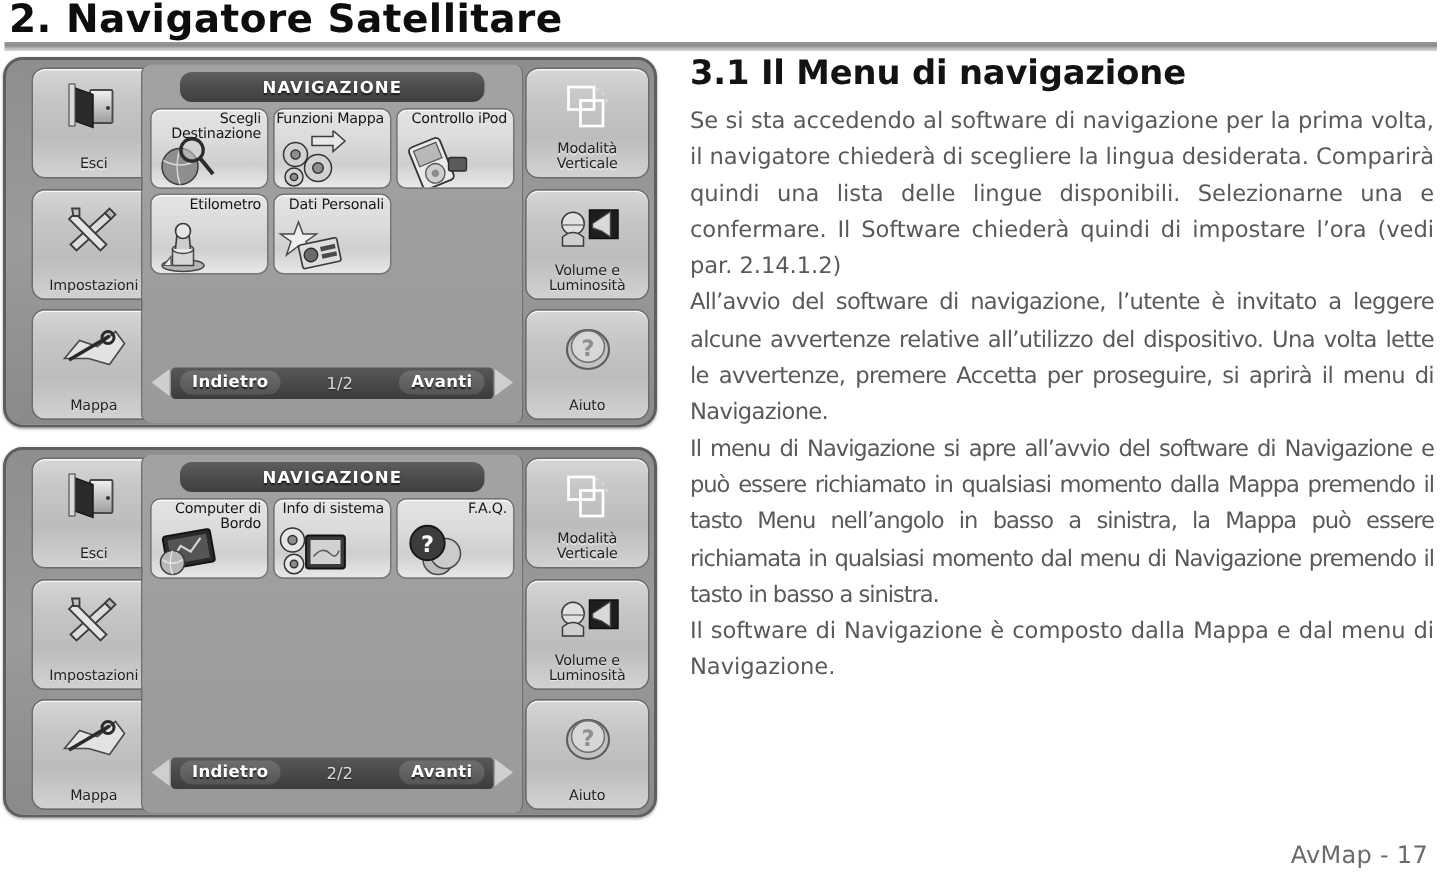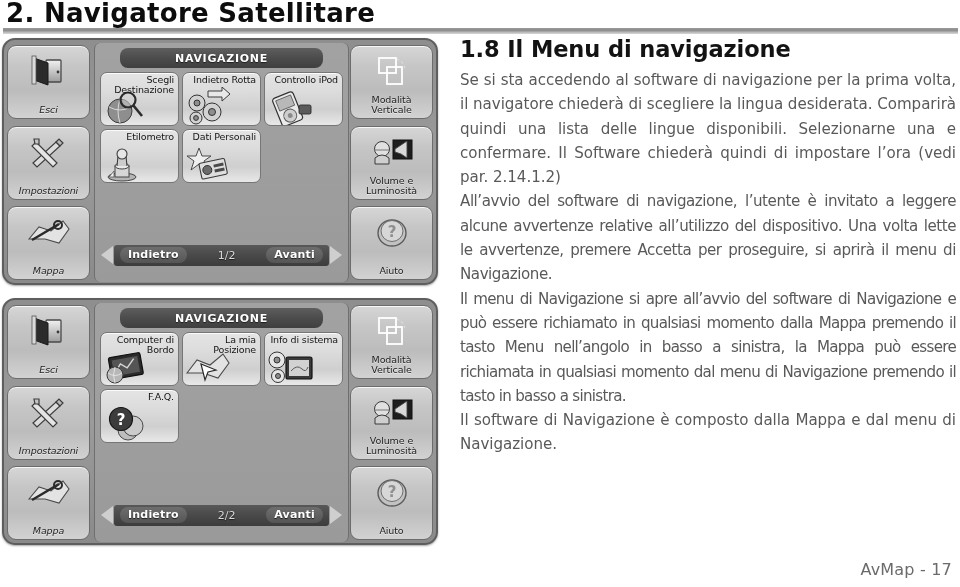--- a/index.html
+++ b/index.html
@@ -63,21 +63,21 @@
     position: absolute;
     top: 3px;
     width: 83px;
     height: 239px;
     display: flex;
     flex-direction: column;
     justify-content: space-between;
     padding: 2px 0;
     box-sizing: border-box;
   }
-  .side-rail.left  { left: 3px; font-style: italic; }
+  .side-rail.left  { left: 17px; }
   .side-rail.right { right: 3px; }
 
   .rail-btn {
     position: relative;
     height: 74px;
     border-radius: 9px;
     background: linear-gradient(to bottom, #d6d6d6 0%, #c6c6c6 28%, #bcbcbc 62%, #d2d2d2 100%);
     border: 1.5px solid #6c6c6c;
     box-sizing: border-box;
     display: flex;
@@ -349,21 +349,21 @@
             <circle cx="18" cy="24" r="12" fill="#8e8e8e" stroke="#3c3c3c" stroke-width="1"></circle>
             <path d="M7 20 Q18 26 29 20 M18 12 Q14 24 18 36" stroke="#d8d8d8" stroke-width="1" fill="none"></path>
             <circle cx="26" cy="13" r="7.5" fill="none" stroke="#2c2c2c" stroke-width="2.2"></circle>
             <circle cx="26" cy="13" r="6" fill="#cfcfcf" opacity="0.55"></circle>
             <line x1="31" y1="18" x2="40" y2="29" stroke="#2c2c2c" stroke-width="2.6"></line>
           </svg>
         </span>
       </div>
 
       <div class="tile">
-        <span class="tile-label">Indietro Rotta</span>
+        <span class="tile-label">Funzioni Mappa</span>
         <span class="tile-icon">
           <svg width="50" height="38" viewBox="0 0 50 38">
             <path d="M24 4 L38 4 L38 0 L46 7 L38 14 L38 10 L24 10 Z" fill="#e8e8e8" stroke="#3c3c3c" stroke-width="1"></path>
             <g fill="#d2d2d2" stroke="#333" stroke-width="1">
               <circle cx="13" cy="16" r="8"></circle>
                 <circle cx="13" cy="16" r="3" fill="#8e8e8e"></circle>
               <circle cx="28" cy="25" r="9"></circle>
                 <circle cx="28" cy="25" r="3.5" fill="#8e8e8e"></circle>
               <circle cx="12" cy="31" r="6"></circle>
                 <circle cx="12" cy="31" r="2.4" fill="#8e8e8e"></circle>
@@ -533,30 +533,20 @@
               <rect x="8" y="8" width="32" height="22" rx="2" fill="#2a2a2a" stroke="#111" stroke-width="1.2"></rect>
               <rect x="11" y="11" width="26" height="16" fill="#555555"></rect>
               <path d="M13 23 L19 16 L25 21 L33 13" stroke="#d8d8d8" stroke-width="1.4" fill="none"></path>
             </g>
             <circle cx="13" cy="28" r="8" fill="#b7b7b7" stroke="#3a3a3a" stroke-width="1"></circle>
             <path d="M6 26 Q13 31 20 26 M13 20 Q10 28 13 36" stroke="#e6e6e6" stroke-width="0.9" fill="none"></path>
           </svg>
         </span>
       </div>
 
-      <div class="tile">
-        <span class="tile-label">La mia
-Posizione</span>
-        <span class="tile-icon">
-          <svg width="50" height="38" viewBox="0 0 50 38">
-            <path d="M3 26 L13 13 L26 18 L39 7 L45 16 L34 31 L19 26 Z" fill="#e3e3e3" stroke="#4a4a4a" stroke-width="1.1"></path>
-            <path d="M17 17 L21 33 L24 25 L32 23 Z" fill="#ffffff" stroke="#2c2c2c" stroke-width="1.2"></path>
-          </svg>
-        </span>
-      </div>
 
       <div class="tile">
         <span class="tile-label">Info di sistema</span>
         <span class="tile-icon">
           <svg width="50" height="38" viewBox="0 0 50 38">
             <rect x="20" y="10" width="26" height="22" rx="2" fill="#3a3a3a" stroke="#111" stroke-width="1.2"></rect>
             <rect x="23" y="13" width="20" height="16" fill="#d2d2d2"></rect>
             <path d="M25 24 Q31 17 36 22 Q40 26 42 20" stroke="#5a5a5a" stroke-width="1" fill="none"></path>
             <g fill="#e6e6e6" stroke="#333" stroke-width="1">
               <circle cx="11" cy="13" r="8"></circle>
@@ -633,20 +623,20 @@
           <ellipse cx="23" cy="15" rx="11" ry="10.5" fill="#d7d7d7" stroke="#6e6e6e" stroke-width="1"></ellipse>
           <text x="23" y="21" font-family="DejaVu Sans, sans-serif" font-size="15" font-weight="bold" fill="#8f8f8f" text-anchor="middle">?</text>
         </svg>
       </span>
       <span class="rail-label">Aiuto</span>
     </div>
   </div>
 </div>
 
 <div id="body-column">
-  <h2 id="section-heading">1.8  Il Menu di navigazione</h2>
+  <h2 id="section-heading">3.1  Il Menu di navigazione</h2>
   <p class="body-para">Se si sta accedendo al software di navigazione per la prima volta, il navigatore chiederà di scegliere la lingua desiderata. Comparirà quindi una lista delle lingue disponibili. Selezionarne una e confermare. Il Software chiederà quindi di impostare l’ora (vedi par. 2.14.1.2)</p>
   <p class="body-para tight">All’avvio del software di navigazione, l’utente è invitato a leggere alcune avvertenze relative all’utilizzo del dispositivo. Una volta lette le avvertenze, premere Accetta per proseguire, si aprirà il menu di Navigazione.</p>
   <p class="body-para tighter">Il menu di Navigazione si apre all’avvio del software di Navigazione e può essere richiamato in qualsiasi momento dalla Mappa premendo il tasto Menu nell’angolo in basso a sinistra, la Mappa può essere richiamata in qualsiasi momento dal menu di Navigazione premendo il tasto in basso a sinistra.</p>
   <p class="body-para">Il software di Navigazione è composto dalla Mappa e dal menu di Navigazione.</p>
 </div>
 
 <div id="page-footer">AvMap - 17</div>
 
 </body></html>

